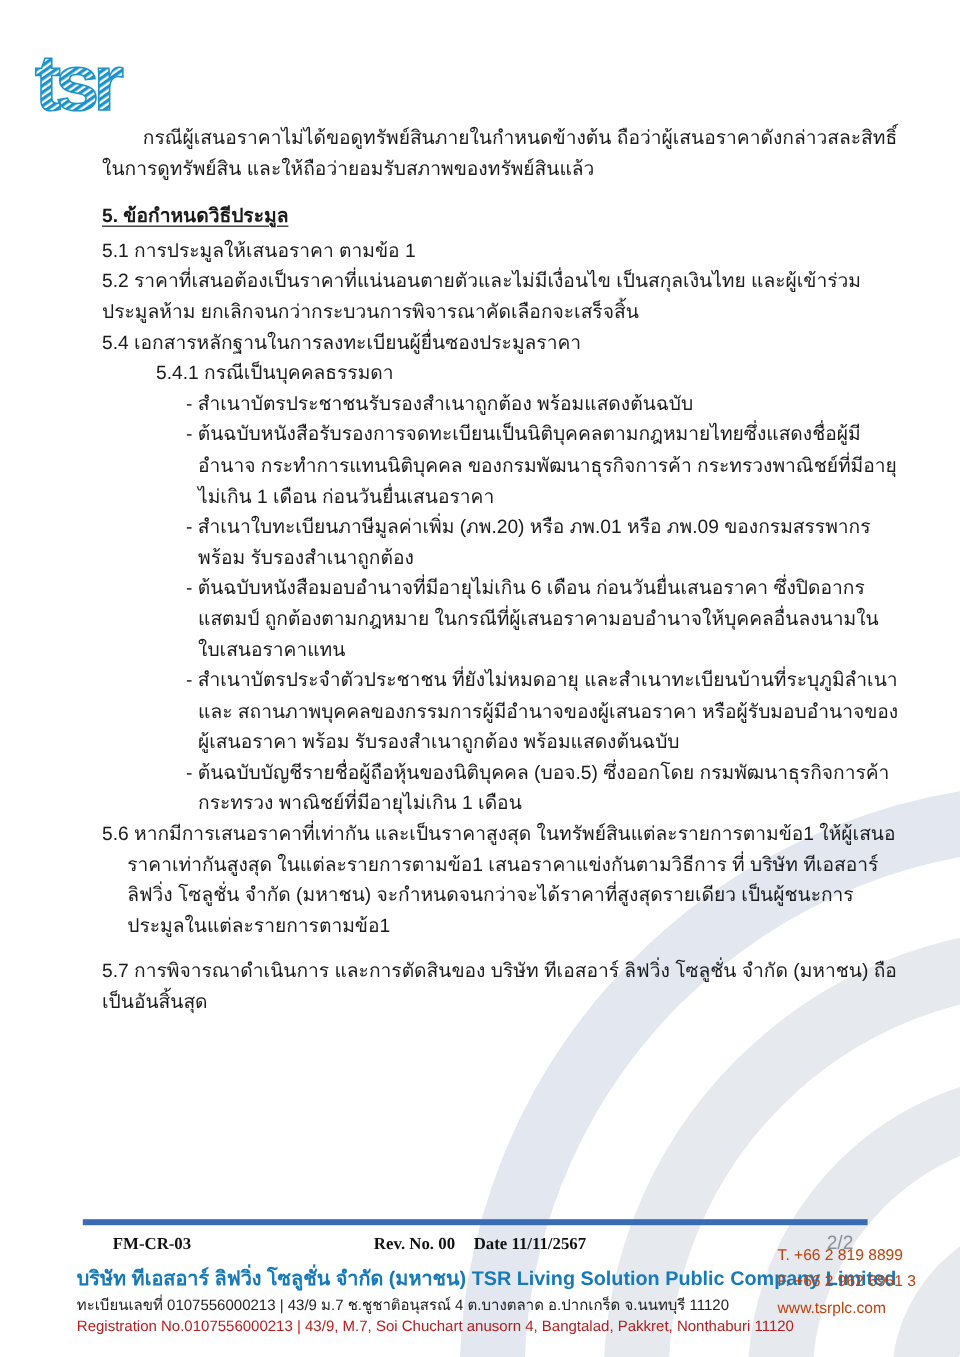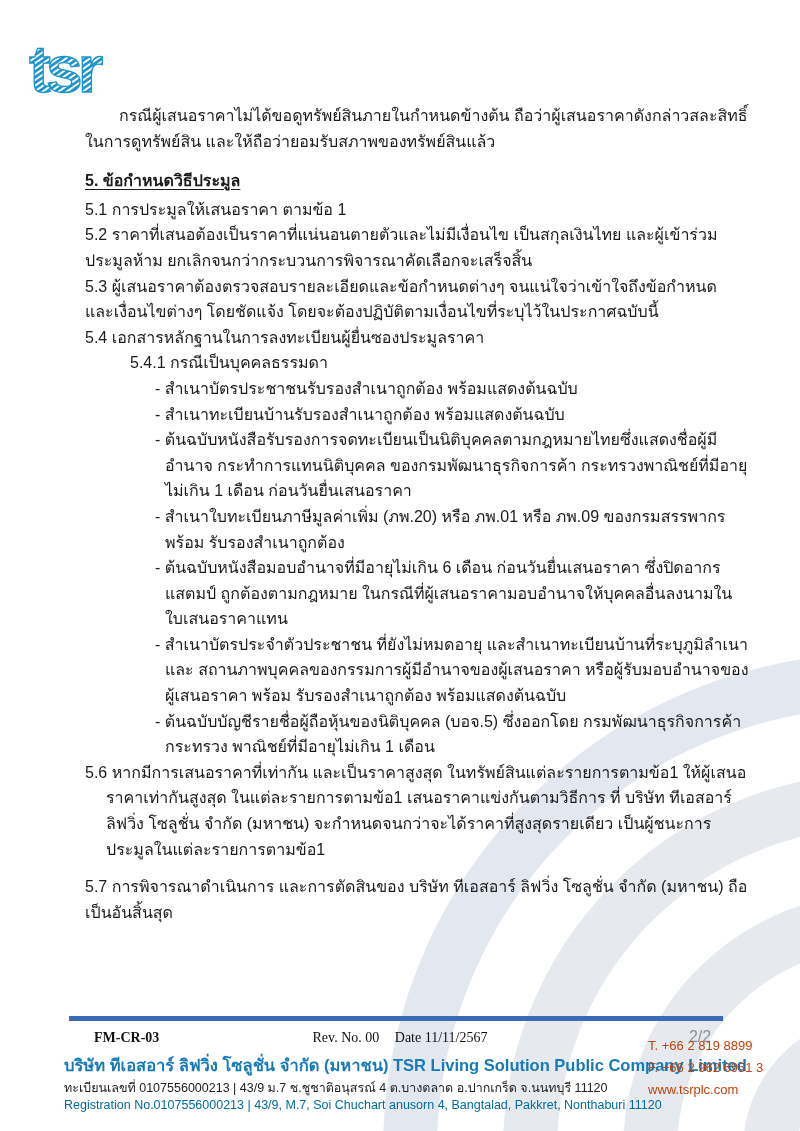--- a/index.html
+++ b/index.html
@@ -22,27 +22,27 @@
   .gap-lg{margin-top:26px;}
   .gap-md{margin-top:12px;}
   
   .rule{position:absolute;left:69px;top:1016px;width:654px;height:5px;background:#3a6cb5;}
   .form-code{
     position:absolute;left:94px;top:1030px;
     font-family:Liberation Serif, serif;font-weight:bold;font-size:14px;color:#111;
   }
   .rev-date{
     position:absolute;left:0;top:1030px;width:800px;text-align:center;
-    font-family:"Liberation Serif",serif;font-weight:normal;font-size:14px;color:#111;
+    font-family:"Liberation Serif",serif;font-weight:bold;font-size:14px;color:#111;
   }
   .rev-date .date-part{margin-left:12px;}
   .page-num{position:absolute;left:660px;top:1028px;width:80px;text-align:center;font-size:16px;color:#8a909b;}
   .company{position:absolute;left:64px;top:1052px;width:560px;font-weight:bold;font-size:16.5px;color:#177ab8;white-space:nowrap;}
   .addr-th{position:absolute;left:64px;top:1078px;font-size:12.5px;color:#222;}
-  .addr-en{position:absolute;left:64px;top:1098px;font-size:12.5px;color:#0369a1;}
+  .addr-en{position:absolute;left:64px;top:1098px;font-size:12.5px;color:#b91c1c;}
   .contact{position:absolute;left:648px;top:1035px;font-size:13px;color:#c2410c;line-height:22px;}
 </style>
 </head>
 <body>
 
 <div class="page">
 
   <svg class="watermark" width="800" height="1131" viewBox="0 0 800 1131" aria-hidden="true">
     <g fill="none">
       <circle cx="880" cy="1150" r="110" stroke="#e6e9ee" stroke-width="54"></circle>
@@ -64,26 +64,24 @@
     </svg>
   </div>
 
   <div class="content">
     <p class="intro">กรณีผู้เสนอราคาไม่ได้ขอดูทรัพย์สินภายในกำหนดข้างต้น ถือว่าผู้เสนอราคาดังกล่าวสละสิทธิ์ในการดูทรัพย์สิน และให้ถือว่ายอมรับสภาพของทรัพย์สินแล้ว</p>
 
     <div class="sec-heading">5. ข้อกำหนดวิธีประมูล</div>
 
     <div class="item">5.1 การประมูลให้เสนอราคา ตามข้อ 1</div>
     <div class="item">5.2 ราคาที่เสนอต้องเป็นราคาที่แน่นอนตายตัวและไม่มีเงื่อนไข เป็นสกุลเงินไทย และผู้เข้าร่วมประมูลห้าม   ยกเลิกจนกว่ากระบวนการพิจารณาคัดเลือกจะเสร็จสิ้น</div>
-    <div class="item">5.3 ผู้เสนอราคาต้องตรวจสอบรายละเอียดและข้อกำหนดต่างๆ จนแน่ใจว่าเข้าใจถึงข้อกำหนด และเงื่อนไขต่างๆ โดยชัดแจ้ง โดยจะต้องปฏิบัติตามเงื่อนไขที่ระบุไว้ในประกาศฉบับนี้</div>
     <div class="item">5.4 เอกสารหลักฐานในการลงทะเบียนผู้ยื่นซองประมูลราคา</div>
 
     <div class="sub-item">5.4.1 กรณีเป็นบุคคลธรรมดา</div>
     <div class="doc">- สำเนาบัตรประชาชนรับรองสำเนาถูกต้อง พร้อมแสดงต้นฉบับ</div>
-    <div class="doc">- สำเนาทะเบียนบ้านรับรองสำเนาถูกต้อง พร้อมแสดงต้นฉบับ</div>
 
     <div class="doc">- ต้นฉบับหนังสือรับรองการจดทะเบียนเป็นนิติบุคคลตามกฎหมายไทยซึ่งแสดงชื่อผู้มีอำนาจ กระทำการแทนนิติบุคคล ของกรมพัฒนาธุรกิจการค้า กระทรวงพาณิชย์ที่มีอายุไม่เกิน 1 เดือน ก่อนวันยื่นเสนอราคา</div>
     <div class="doc">- สำเนาใบทะเบียนภาษีมูลค่าเพิ่ม (ภพ.20) หรือ ภพ.01 หรือ ภพ.09 ของกรมสรรพากร พร้อม รับรองสำเนาถูกต้อง</div>
     <div class="doc">- ต้นฉบับหนังสือมอบอำนาจที่มีอายุไม่เกิน 6 เดือน ก่อนวันยื่นเสนอราคา ซึ่งปิดอากรแสตมป์ ถูกต้องตามกฎหมาย ในกรณีที่ผู้เสนอราคามอบอำนาจให้บุคคลอื่นลงนามในใบเสนอราคาแทน</div>
     <div class="doc">- สำเนาบัตรประจำตัวประชาชน ที่ยังไม่หมดอายุ และสำเนาทะเบียนบ้านที่ระบุภูมิลำเนาและ สถานภาพบุคคลของกรรมการผู้มีอำนาจของผู้เสนอราคา หรือผู้รับมอบอำนาจของผู้เสนอราคา พร้อม รับรองสำเนาถูกต้อง พร้อมแสดงต้นฉบับ</div>
     <div class="doc">- ต้นฉบับบัญชีรายชื่อผู้ถือหุ้นของนิติบุคคล (บอจ.5) ซึ่งออกโดย กรมพัฒนาธุรกิจการค้า กระทรวง พาณิชย์ที่มีอายุไม่เกิน 1 เดือน</div>
 
     <div class="item hang">5.6 หากมีการเสนอราคาที่เท่ากัน และเป็นราคาสูงสุด ในทรัพย์สินแต่ละรายการตามข้อ1  ให้ผู้เสนอ ราคาเท่ากันสูงสุด ในแต่ละรายการตามข้อ1  เสนอราคาแข่งกันตามวิธีการ ที่ บริษัท ทีเอสอาร์ ลิฟวิ่ง โซลูชั่น จำกัด (มหาชน) จะกำหนดจนกว่าจะได้ราคาที่สูงสุดรายเดียว เป็นผู้ชนะการประมูลในแต่ละรายการตามข้อ1</div>
     <div class="item gap-md">5.7 การพิจารณาดำเนินการ และการตัดสินของ บริษัท ทีเอสอาร์ ลิฟวิ่ง โซลูชั่น จำกัด (มหาชน) ถือเป็นอันสิ้นสุด</div>
 

